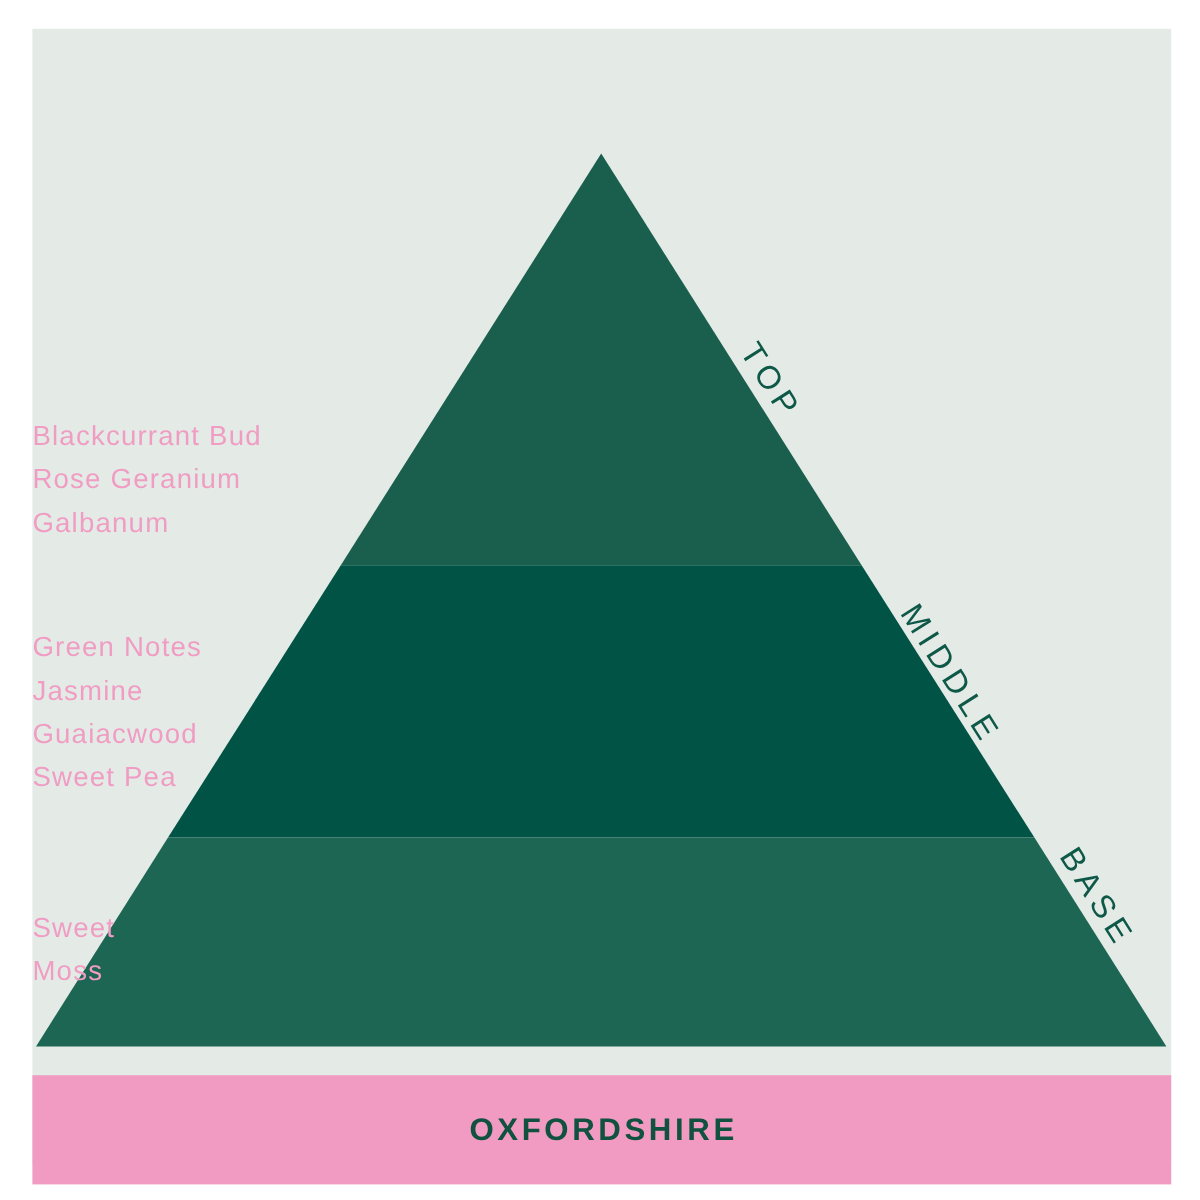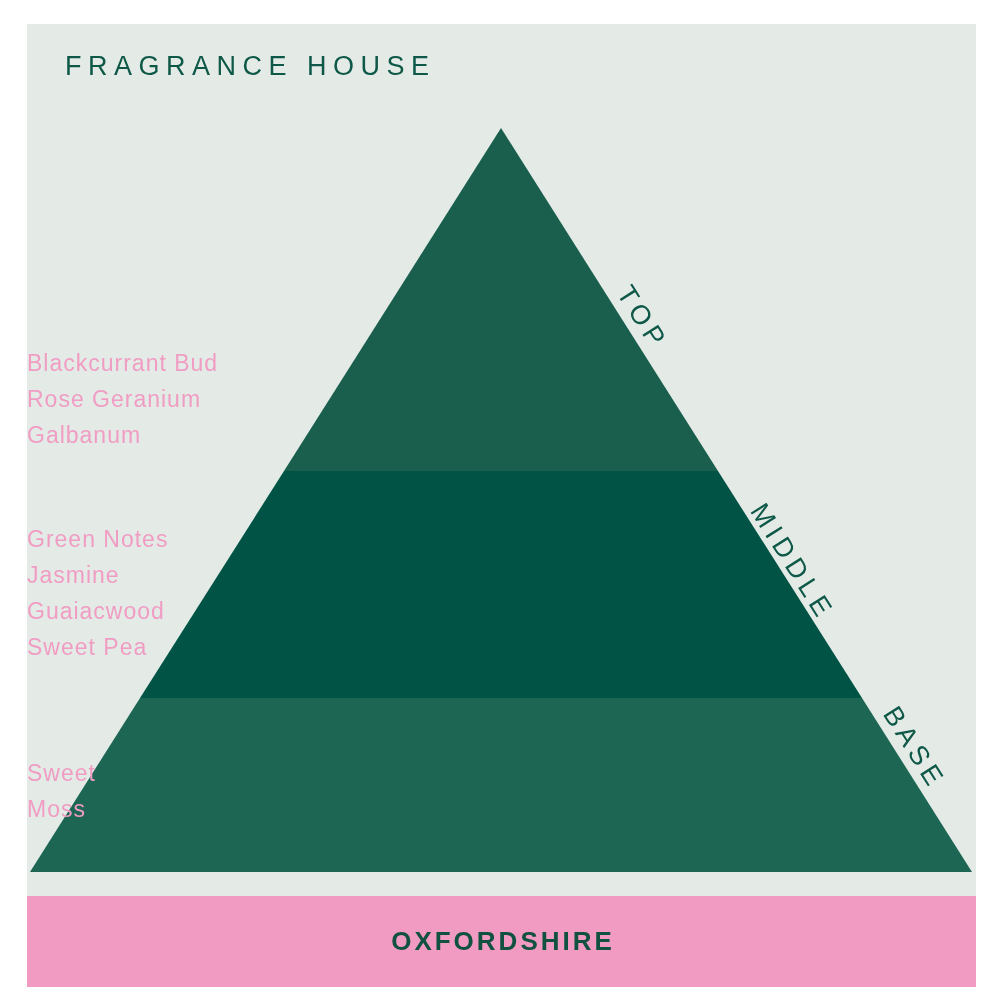--- a/index.html
+++ b/index.html
@@ -83,21 +83,20 @@
     letter-spacing: 3px;
     text-indent: 3px;
   }
 </style>
 </head>
 <body>
 
 <div class="panel">
 
   <header class="logo">
-    <div class="brand-tagline">FRAGRANCE HOUSE</div>
   </header>
 
   <svg class="pyramid-svg" viewBox="0 0 949 947" aria-hidden="true">
     <polygon points="474,104 691,447 257,447" fill="#1a5f4d"></polygon>
     <polygon points="257,447 691,447 835,674 113,674" fill="#015445"></polygon>
     <polygon points="113,674 835,674 945,848 3,848" fill="#1d6654"></polygon>
   </svg>
 
   <div class="notes top-notes">
     <div class="note">Blackcurrant Bud</div>

